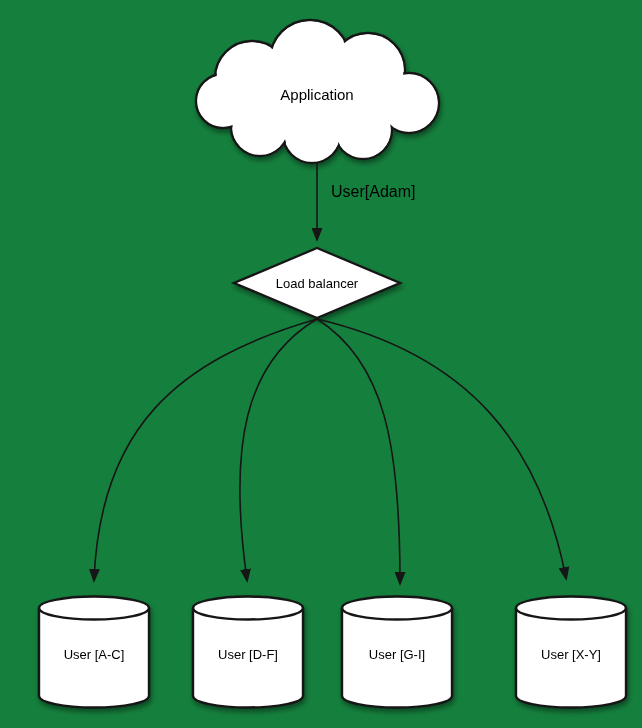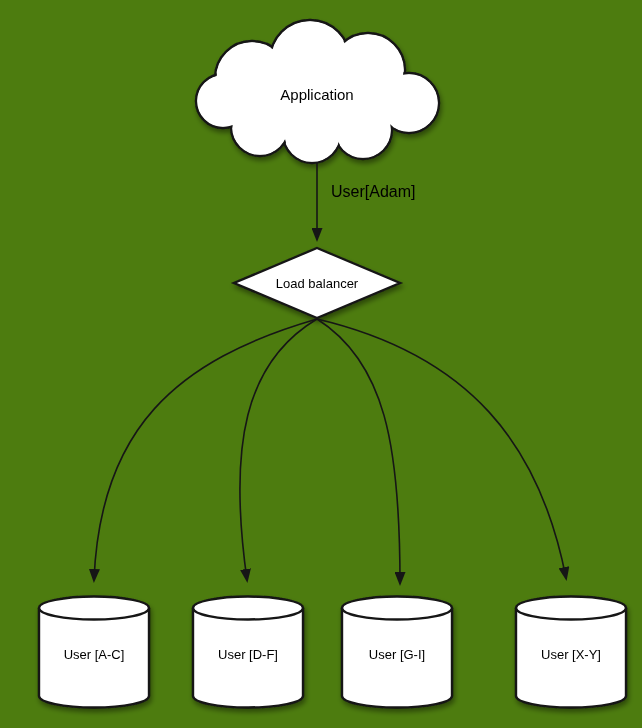--- a/index.html
+++ b/index.html
@@ -4,21 +4,21 @@
 <style>
   html, body {
     margin: 0;
     padding: 0;
     background: #ffffff;
   }
   .canvas {
     position: relative;
     width: 642px;
     height: 728px;
-    background: #4d7c0f;
+    background: #15803d;
     font-family: "Liberation Sans", sans-serif;
     overflow: hidden;
   }
   svg { display: block; }
   .shape {
     fill: #ffffff;
     stroke: #161616;
     stroke-width: 2.4;
   }
   .shape-fill-only {

